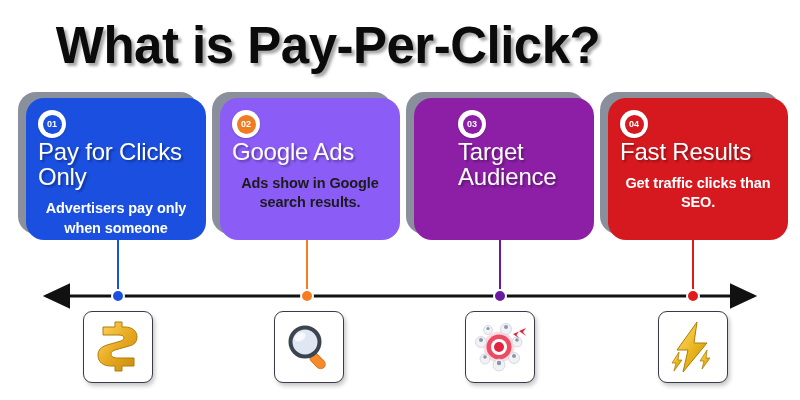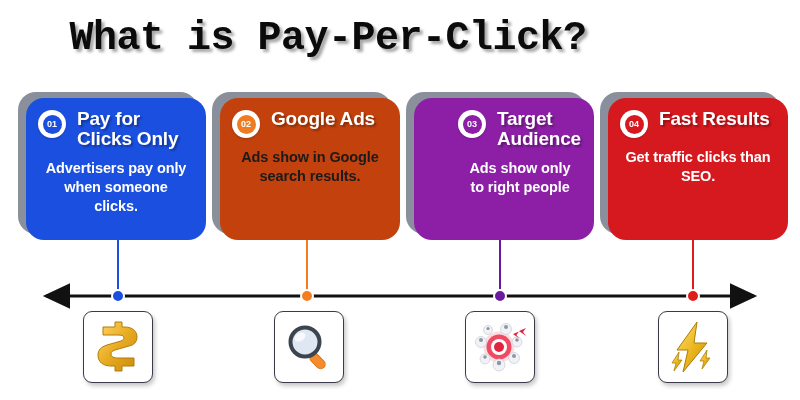--- a/index.html
+++ b/index.html
@@ -22,22 +22,22 @@
     background: #ffffff;
   }
 
   
   #page-title {
     position: absolute;
     left: 0;
     top: 16px;
     width: 656px;
     text-align: center;
-    font-family: Liberation Mono, monospace;
-    font-size: 40px;
+    font-family: Liberation Sans, sans-serif;
+    font-size: 51px;
     font-weight: bold;
     letter-spacing: -0.5px;
     color: #0b0b0b;
     text-shadow: 3px 3px 3px rgba(0,0,0,0.35);
     white-space: nowrap;
   }
 
   
   .card-wrap {
     position: absolute;
@@ -61,21 +61,22 @@
     width: 180px;
     height: 142px;
     border-radius: 18px;
     box-sizing: border-box;
     padding: 10px 12px 8px 12px;
     overflow: hidden;
   }
   .card-head {
     display: flex;
     align-items: flex-start;
-    gap: 11px;
+    gap: 0;
+    flex-direction: column;
   }
   .badge {
     flex: 0 0 auto;
     width: 28px;
     height: 28px;
     border-radius: 50%;
     background: #ffffff;
     display: flex;
     align-items: center;
     justify-content: center;
@@ -88,22 +89,22 @@
     border-radius: 50%;
     display: flex;
     align-items: center;
     justify-content: center;
     font-size: 9px;
     font-weight: bold;
     color: #ffffff;
     line-height: 1;
   }
   .card-title {
-    font-size: 19px;
-    font-weight: bold;
+    font-size: 24px;
+    font-weight: normal;
     color: #ffffff;
     line-height: 1.05;
     text-shadow: 2px 2px 2px rgba(0,0,0,0.3);
     letter-spacing: -0.2px;
     padding-top: 1px;
   }
   .card-body {
     margin-top: 10px;
     text-align: center;
     font-size: 14.5px;
@@ -171,21 +172,21 @@
           </div>
         </div>
         <div class="card-title">Pay for Clicks Only</div>
       </div>
       <div class="card-body" id="body0" style="color: rgb(255, 255, 255);">Advertisers pay only when someone clicks.</div>
     </div>
   </div>
 
   <div class="card-wrap" style="left:212px;">
     <div class="card-shadow" style="background: rgb(138, 144, 155);"></div>
-    <div class="card" id="card1" style="background: #c2410c;">
+    <div class="card" id="card1" style="background: #8b5cf6;">
       <div class="card-head">
         <div class="badge">
           <div class="badge-inner" id="badge1" style="background: rgb(240, 124, 34);">
             <span>02</span>
           </div>
         </div>
         <div class="card-title">Google Ads</div>
       </div>
       <div class="card-body" id="body1" style="color: rgb(27, 27, 27);">Ads show in Google search results.</div>
     </div>
@@ -195,21 +196,20 @@
     <div class="card-shadow" style="background: rgb(138, 144, 155);"></div>
     <div class="card" id="card2" style="background: rgb(140, 31, 166); padding-left: 44px;">
       <div class="card-head">
         <div class="badge">
           <div class="badge-inner" id="badge2" style="background: rgb(140, 31, 166);">
             <span>03</span>
           </div>
         </div>
         <div class="card-title">Target Audience</div>
       </div>
-      <div class="card-body" id="body2" style="color: rgb(255, 255, 255);">Ads show only to right people</div>
     </div>
   </div>
 
   <div class="card-wrap" style="left:600px;">
     <div class="card-shadow" style="background: rgb(138, 144, 155);"></div>
     <div class="card" id="card3" style="background: rgb(213, 25, 31);">
       <div class="card-head">
         <div class="badge">
           <div class="badge-inner" id="badge3" style="background: rgb(213, 25, 31);">
             <span>04</span>

